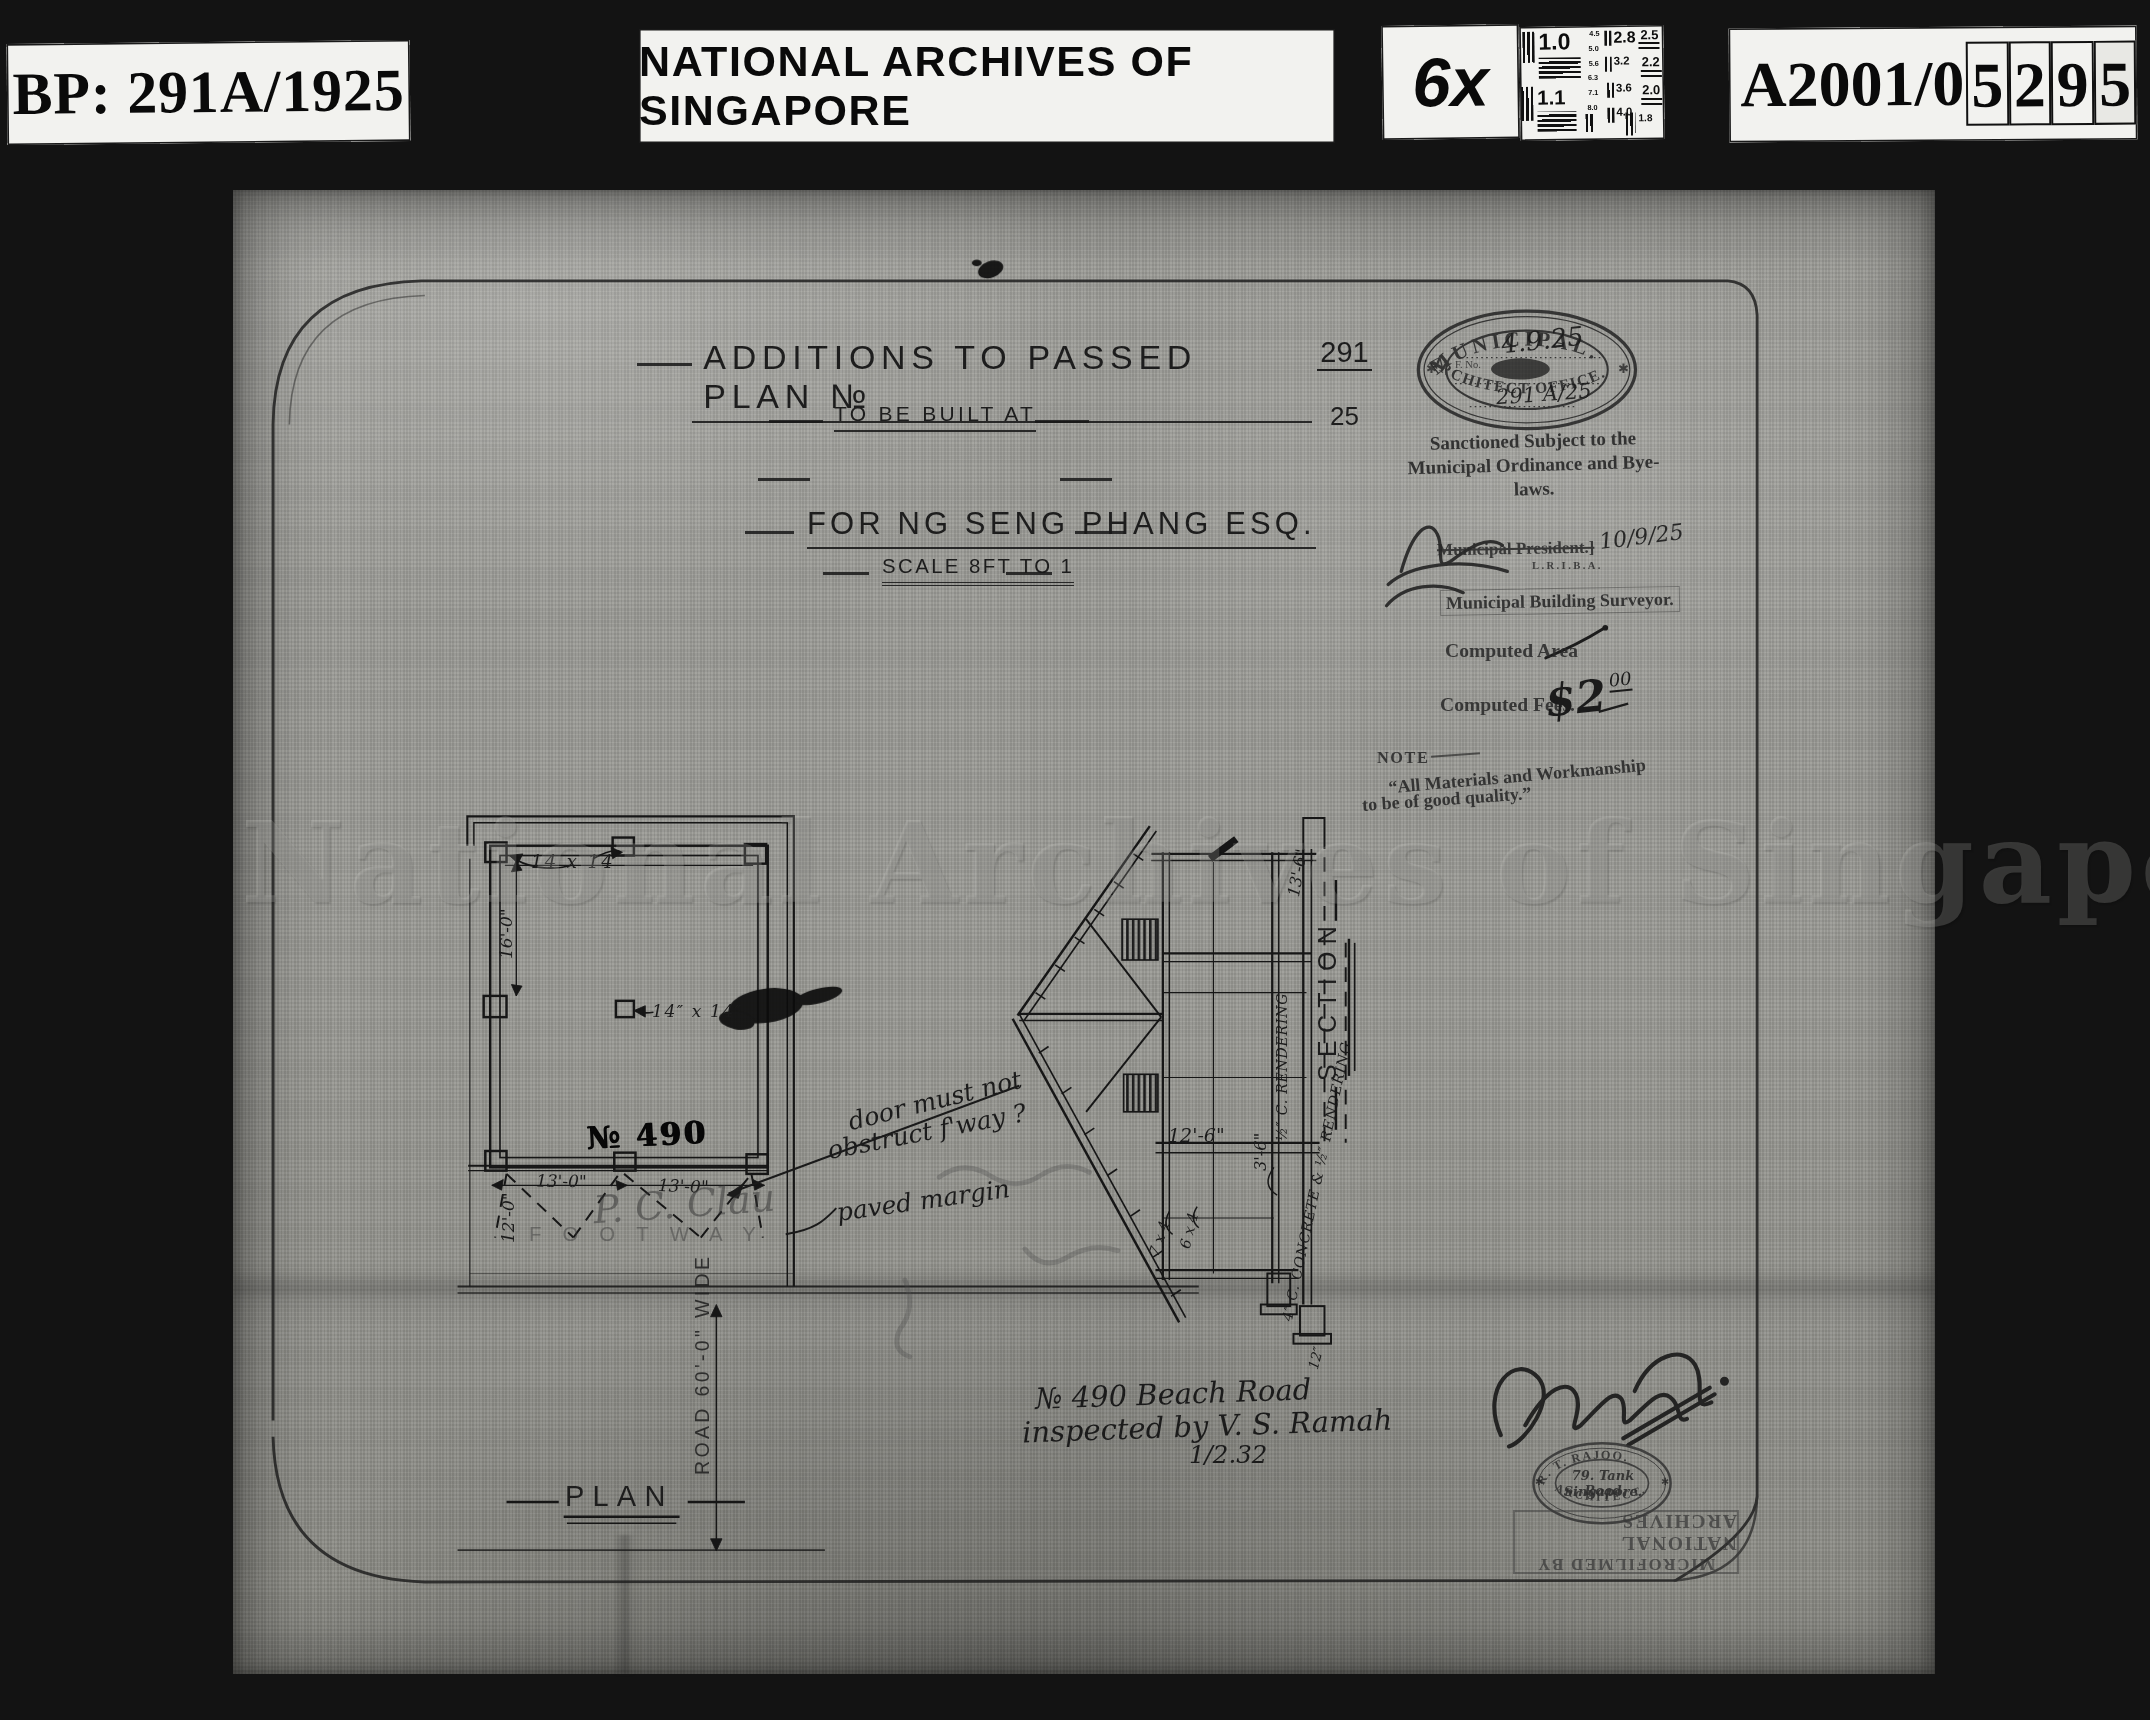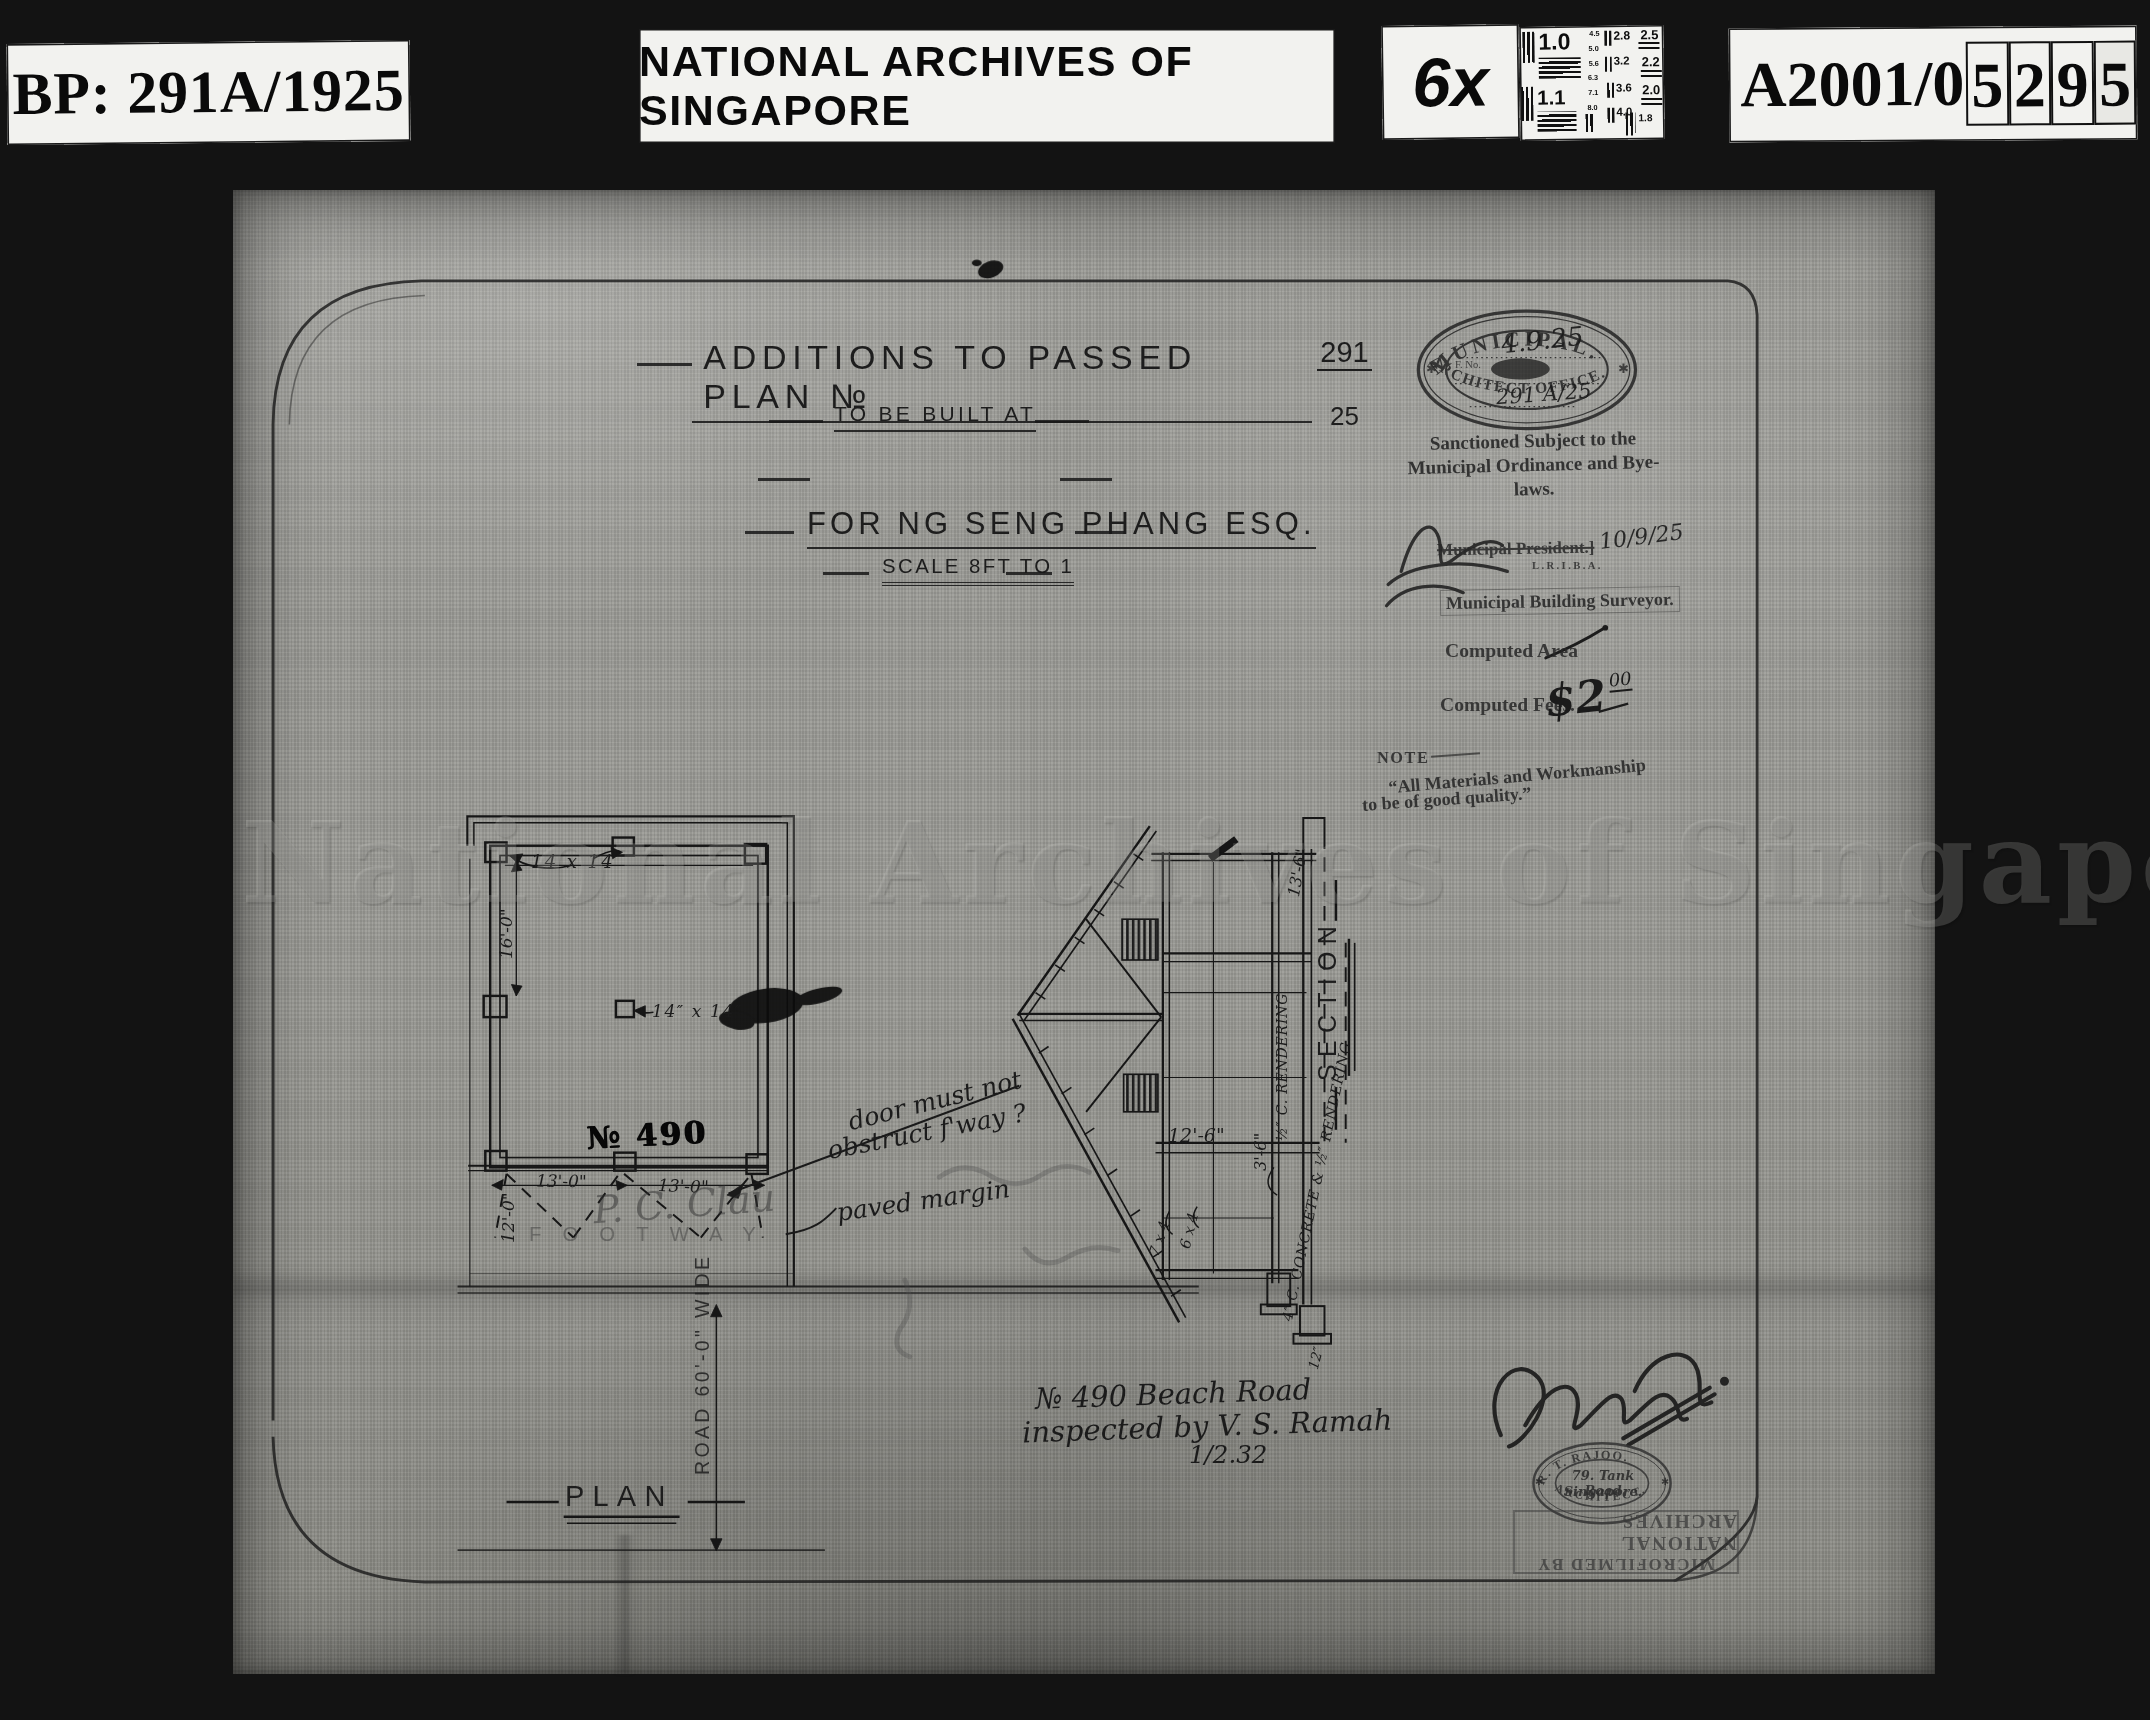--- a/index.html
+++ b/index.html
@@ -294,21 +294,21 @@
     <span class="chip" style="left:17px;top:60px;font-size:20.4px;">1.1</span>
     <div class="abs bars-h" style="left:17px;top:85px;width:39px;height:19.6px;"></div>
     <span class="chip" style="left:70px;top:3.3px;font-size:7.3px;">4.5</span>
     <span class="chip" style="left:69px;top:18px;font-size:7.3px;">5.0</span>
     <span class="chip" style="left:69px;top:33px;font-size:7.3px;">5.6</span>
     <span class="chip" style="left:68px;top:47px;font-size:7.3px;">6.3</span>
     <span class="chip" style="left:68px;top:62px;font-size:7.3px;">7.1</span>
     <span class="chip" style="left:67px;top:77px;font-size:7.3px;">8.0</span>
     <div class="abs bars-v" style="left:65px;top:88px;width:8.2px;height:18px;"></div>
     <div class="abs bars-v" style="left:85px;top:4.9px;width:7.3px;height:14.7px;"></div>
-    <span class="chip" style="left:94px;top:3.3px;font-size:12px;">2.8</span>
+    <span class="chip" style="left:94px;top:3.3px;font-size:16px;">2.8</span>
     <div class="abs bars-v" style="left:85px;top:31px;width:7.3px;height:14.7px;"></div>
     <span class="chip" style="left:94px;top:29px;font-size:11.4px;">3.2</span>
     <div class="abs bars-v" style="left:87px;top:57px;width:7.3px;height:14.7px;"></div>
     <span class="chip" style="left:96px;top:56px;font-size:11.4px;">3.6</span>
     <div class="abs bars-v" style="left:87px;top:82px;width:7.3px;height:14.7px;"></div>
     <span class="chip" style="left:96px;top:80px;font-size:11.4px;">4.0</span>
     <span class="chip" style="left:121px;top:1.6px;font-size:13px;">2.5</span>
     <div class="abs bars-h" style="left:119px;top:16.3px;width:21px;height:8.2px;"></div>
     <span class="chip" style="left:122px;top:29px;font-size:13px;">2.2</span>
     <div class="abs bars-h" style="left:121px;top:44px;width:21px;height:8.2px;"></div>

